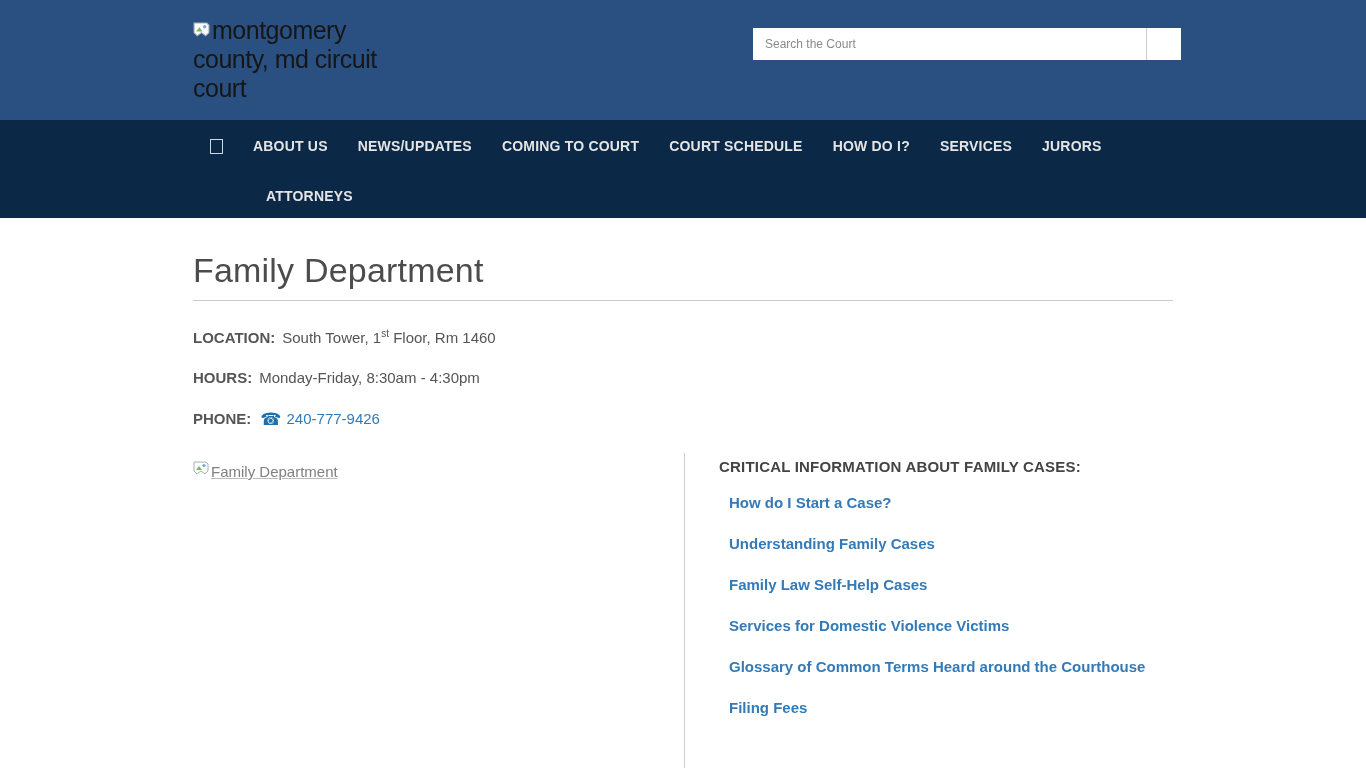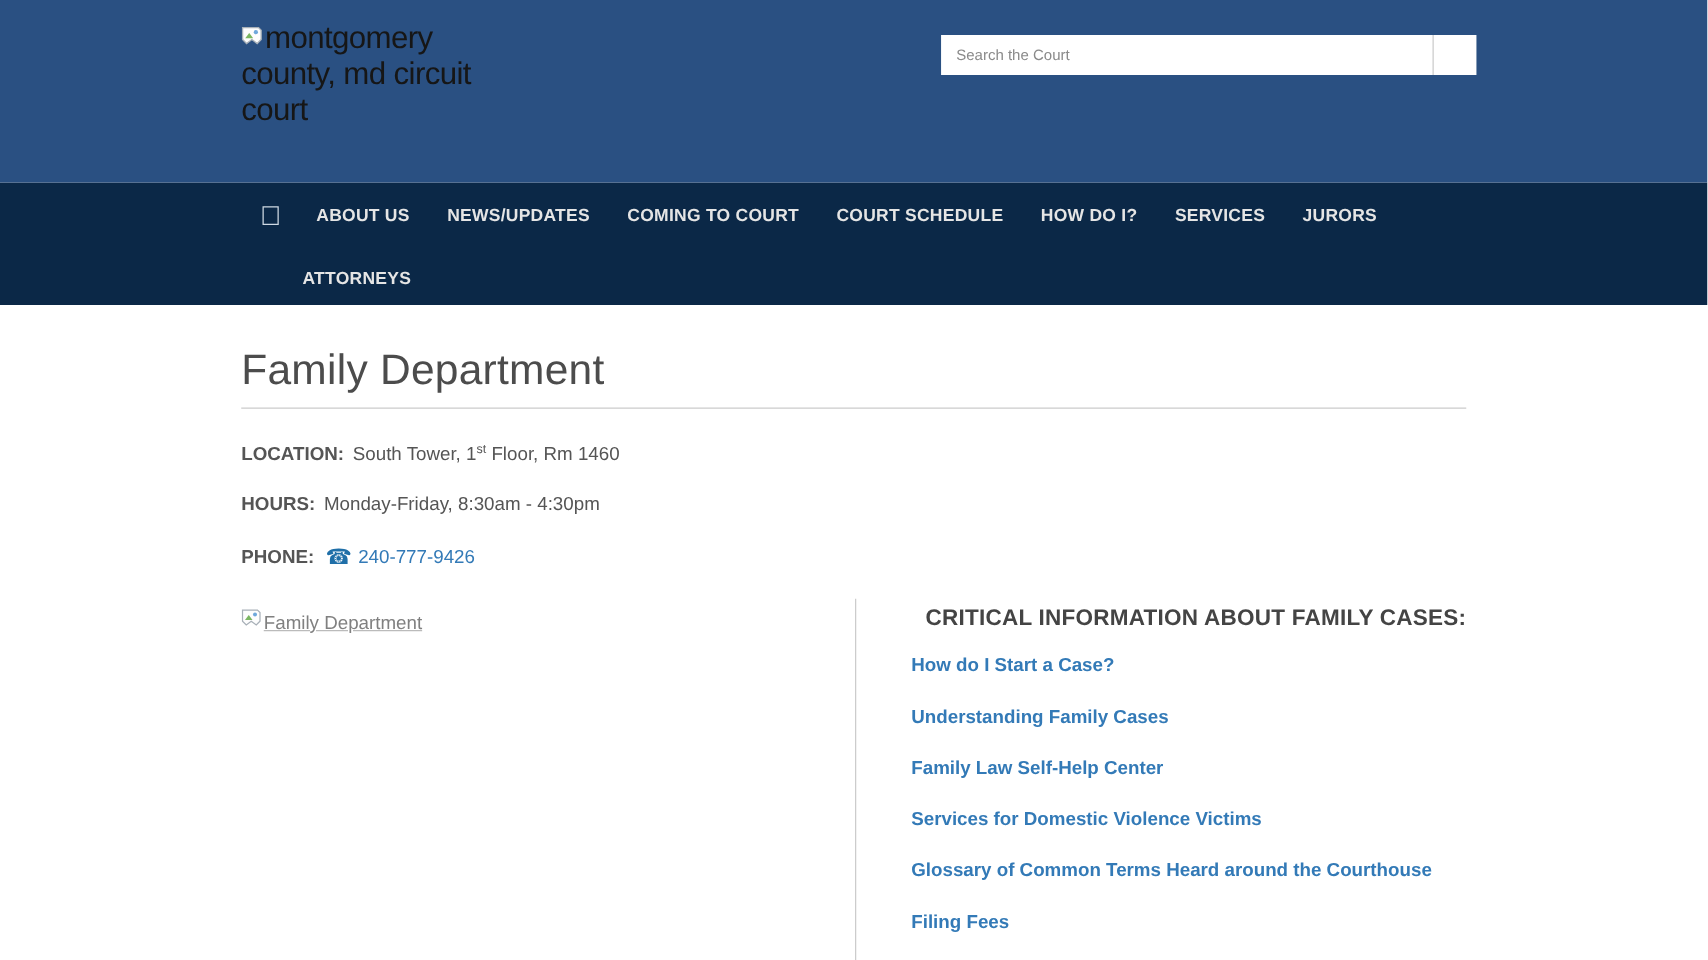--- a/index.html
+++ b/index.html
@@ -12,21 +12,21 @@
     --divider_gray:#cccccc;
   }
   *{box-sizing:border-box;}
   html,body{margin:0;padding:0;}
   body{
     width:1366px;height:768px;overflow:hidden;background:#fff;
     font-family:"Liberation Sans", sans-serif;
   }
 
   
-  .site-header{position:relative;height:146px;background:var(--header_bg);}
+  .site-header{position:relative;height:120px;background:var(--header_bg);}
   .logo-link{
     position:absolute;left:193px;top:16px;width:222px;
     color:#161616;font-size:25px;line-height:1.16;letter-spacing:-0.5px;
     text-decoration:none;font-weight:400;
   }
   .broken-img-icon{display:inline-block;vertical-align:baseline;margin-right:2px;}
   .search-wrap{
     position:absolute;left:753px;top:28px;width:428px;height:32px;
     display:flex;background:#fff;
   }
@@ -36,21 +36,21 @@
   }
   .search-input::placeholder{color:#8a8a8a;opacity:1;}
   .search-btn{
     width:35px;background:#fff;border:0;border-left:1px solid #ccc;cursor:pointer;
   }
 
   
   .main-nav{height:98px;background:var(--nav_bg);}
   .nav-inner{width:980px;margin:0 auto;padding-top:18px;padding-left:17px;}
   .nav-row{display:flex;align-items:center;}
-  .nav-row.second{margin-top:34px;margin-left:32px;}
+  .nav-row.second{margin-top:34px;margin-left:56px;}
   .home-item{display:inline-flex;align-items:center;margin-right:30px;cursor:pointer;}
   .home-glyph{display:inline-block;width:13px;height:15px;border:1px solid #cfd9e4;}
   .nav-item{
     color:#e5e5e5;font-size:14px;font-weight:bold;letter-spacing:0.2px;
     text-decoration:none;margin-right:30px;white-space:nowrap;cursor:pointer;
   }
 
   
   .container{width:980px;margin:0 auto;}
   .page-title{
@@ -66,21 +66,21 @@
 
   .columns{display:flex;margin-top:0;min-height:327px;}
   .col-left{width:491px;padding-top:8px;}
   .col-divider{width:1px;background:var(--divider_gray);}
   .col-right{flex:1;padding-left:34px;padding-top:5px;}
 
   .family-img-link{
     color:#808080;font-size:15px;text-decoration:underline;
     text-decoration-color:#bbb;cursor:pointer;
   }
-  .critical-heading{font-size:18px;font-weight:bold;color:#444;margin:0 0 19px 0;letter-spacing:0.2px;text-align:right;}
+  .critical-heading{font-size:15px;font-weight:bold;color:#444;margin:0 0 19px 0;letter-spacing:0.2px;}
   .link-list a{
     display:block;color:var(--link_blue);font-size:15px;text-decoration:none;
     margin:0 0 24px 10px;cursor:pointer;font-weight:bold;
   }
 </style>
 </head>
 <body>
 
 <header class="site-header">
   <a class="logo-link">
@@ -141,20 +141,20 @@
               <polygon points="3,9 6,5 9,9 3,9" fill="#7bb661"></polygon>
               <circle cx="11" cy="4.5" r="1.6" fill="#6fa8dc"></circle>
             </svg></span><span>Family Department</span></a>
     </div>
     <div class="col-divider"></div>
     <div class="col-right">
       <h2 class="critical-heading">CRITICAL INFORMATION ABOUT FAMILY CASES:</h2>
       <div class="link-list">
         <a>How do I Start a Case?</a>
         <a>Understanding Family Cases</a>
-        <a>Family Law Self-Help Center</a>
+        <a>Family Law Self-Help Cases</a>
         <a>Services for Domestic Violence Victims</a>
         <a>Glossary of Common Terms Heard around the Courthouse</a>
         <a>Filing Fees</a>
       </div>
     </div>
   </div>
 </main>
 
 </body></html>

